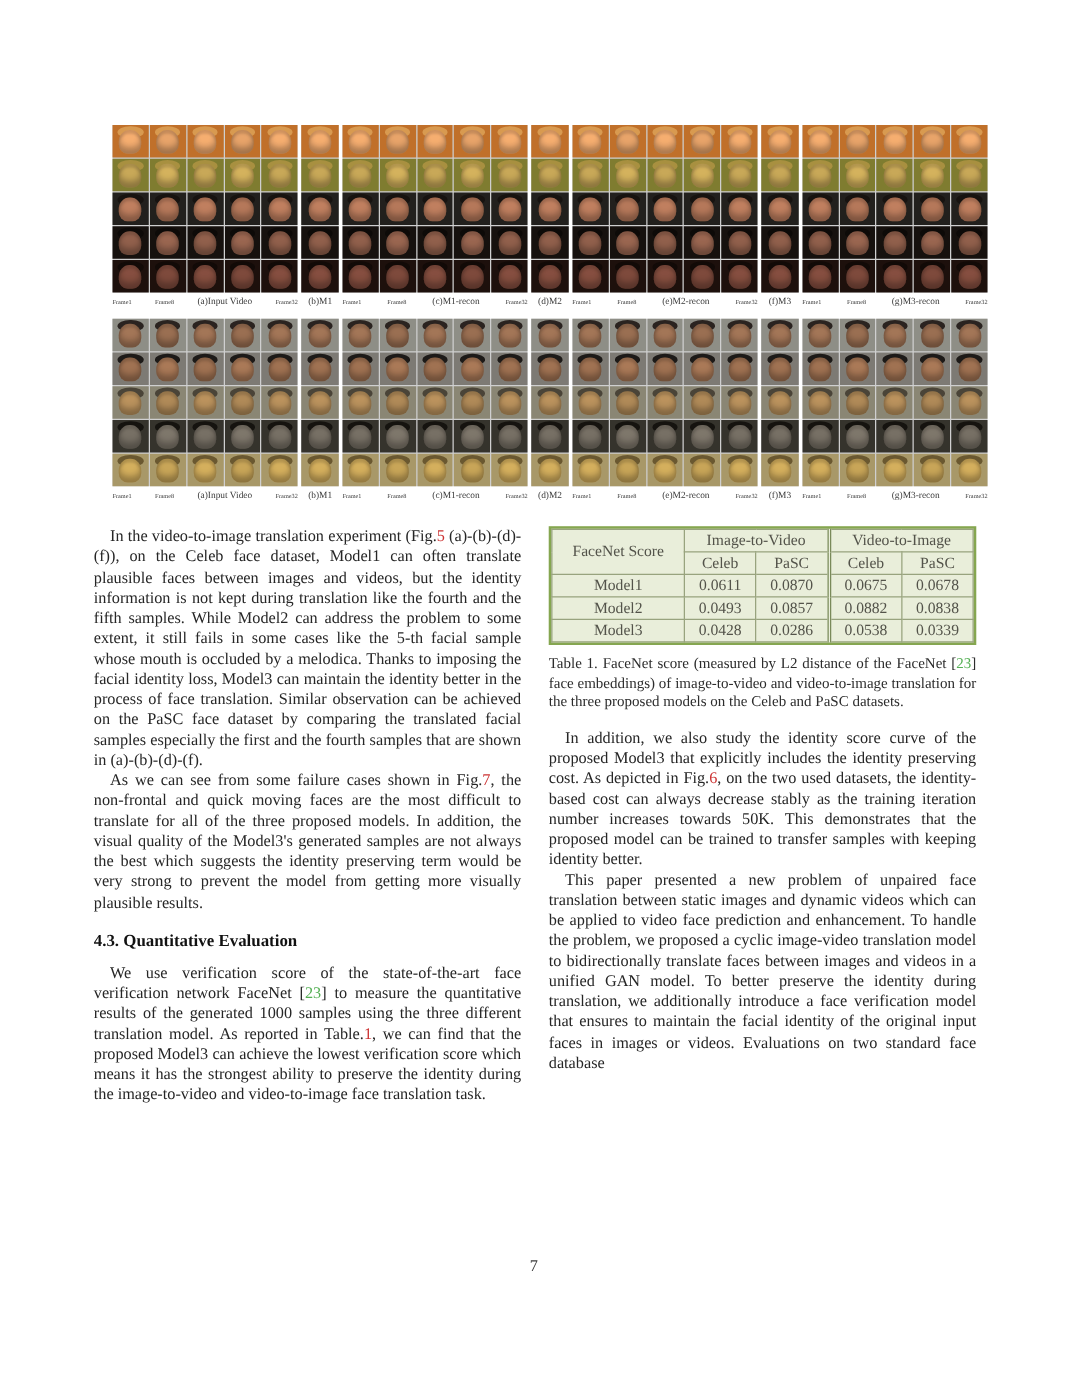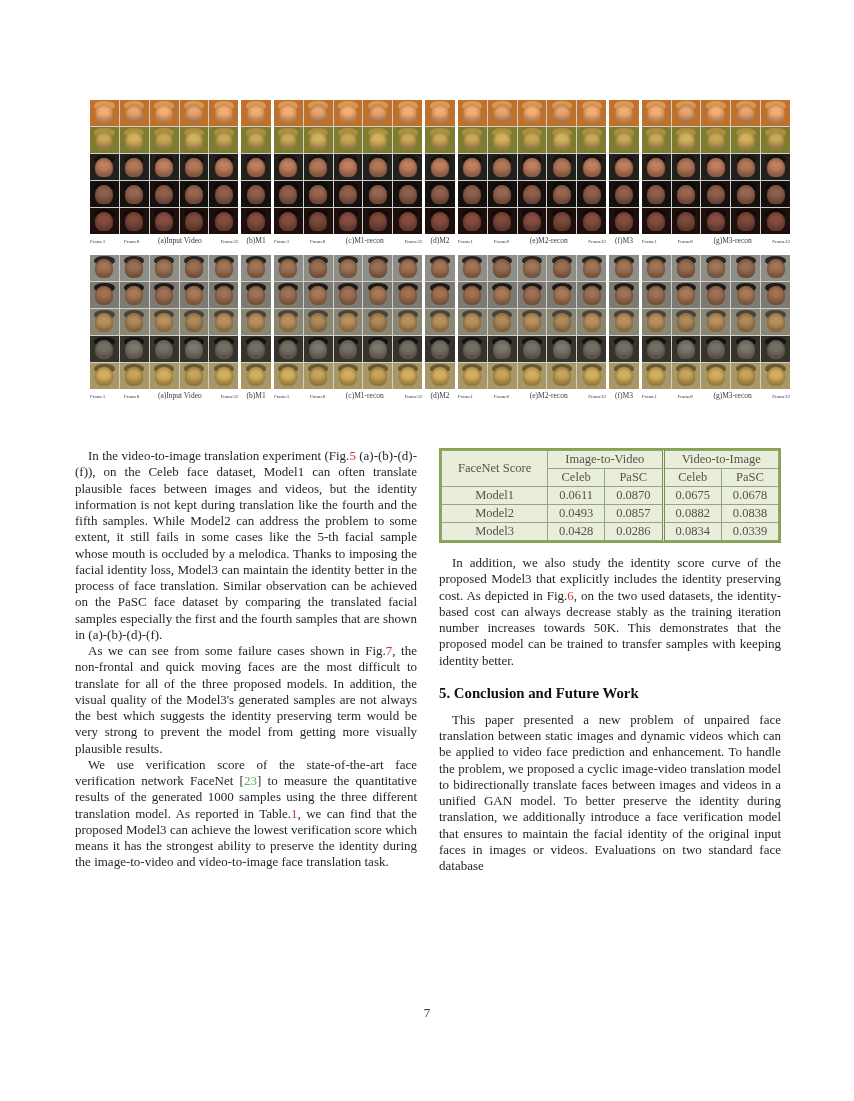--- a/index.html
+++ b/index.html
@@ -38,21 +38,21 @@
   .flabels.center { justify-content:center; }
   .flabels .frm { font-size:5px; }
   .flabels .blk { font-size:7.5px; }
   .fig-gap { height:6px; }
   .fig-caption {
     margin-top:9px; width:706px; margin-left:-15px;
     font-size:12.4px; line-height:1.32; text-align:justify; color:#222;
   }
 
   
-  .cols { display:flex; gap:22px; margin-top:44px; }
+  .cols { display:flex; gap:22px; margin-top:17px; }
   .col { width:346px; }
   .para {
     font-size:13px; line-height:1.25; text-align:justify;
     text-indent:13px; margin:0; color:#262626;
   }
   .seg-red { color:#cc3333; }
   .seg-green { color:#55b055; }
   .h-sub { font-size:13.5px; font-weight:bold; margin:15px 0 9px 0; color:#111; }
   .h-sec { font-size:14.8px; font-weight:bold; margin:16px 0 10px 0; color:#111; }
 
@@ -438,20 +438,21 @@
             </div>
           </div>
         </div>
     </div>
 
     <div class="cols">
 
       <div class="col">
         <p class="para"><span>In the video-to-image translation experiment (Fig.</span><span class="seg-red">5</span><span> (a)-(b)-(d)-(f)), on the Celeb face dataset, Model1 can often translate plausible faces between images and videos, but the identity information is not kept during translation like the fourth and the fifth samples. While Model2 can address the problem to some extent, it still fails in some cases like the 5-th facial sample whose mouth is occluded by a melodica. Thanks to imposing the facial identity loss, Model3 can maintain the identity better in the process of face translation. Similar observation can be achieved on the PaSC face dataset by comparing the translated facial samples especially the first and the fourth samples that are shown in (a)-(b)-(d)-(f).</span></p>
         <p class="para"><span>As we can see from some failure cases shown in Fig.</span><span class="seg-red">7</span><span>, the non-frontal and quick moving faces are the most difficult to translate for all of the three proposed models. In addition, the visual quality of the Model3's generated samples are not always the best which suggests the identity preserving term would be very strong to prevent the model from getting more visually plausible results.</span></p>
+        <div class="h-sub">4.3. Quantitative Evaluation</div>
         <p class="para"><span>We use verification score of the state-of-the-art face verification network FaceNet [</span><span class="seg-green">23</span><span>] to measure the quantitative results of the generated 1000 samples using the three different translation model. As reported in Table.</span><span class="seg-red">1</span><span>, we can find that the proposed Model3 can achieve the lowest verification score which means it has the strongest ability to preserve the identity during the image-to-video and video-to-image face translation task.</span></p>
       </div>
 
       <div class="col">
 
         <div class="tablewrap">
           <table class="scores">
             <tbody>
                 <tr>
               <td rowspan="2">FaceNet Score</td>
@@ -475,30 +476,30 @@
               <td>Model2</td>
               <td>0.0493</td>
               <td>0.0857</td>
               <td class="dbl">0.0882</td>
               <td>0.0838</td>
             </tr>
             <tr>
               <td>Model3</td>
               <td>0.0428</td>
               <td>0.0286</td>
-              <td class="dbl">0.0834</td>
+              <td class="dbl">0.0538</td>
               <td>0.0339</td>
             </tr>
           </tbody>
             </table>
         </div>
 
+        <div class="tab-caption"><span>Table 1. FaceNet score (measured by L2 distance of the FaceNet [</span><span class="seg-green">23</span><span>] face embeddings) of image-to-video and video-to-image translation for the three proposed models on the Celeb and PaSC datasets.</span></div>
 
         <p class="para r-para1"><span>In addition, we also study the identity score curve of the proposed Model3 that explicitly includes the identity preserving cost. As depicted in Fig.</span><span class="seg-red">6</span><span>, on the two used datasets, the identity-based cost can always decrease stably as the training iteration number increases towards 50K. This demonstrates that the proposed model can be trained to transfer samples with keeping identity better.</span></p>
-        <div class="h-sec">5. Conclusion and Future Work</div>
         <p class="para">This paper presented a new problem of unpaired face translation between static images and dynamic videos which can be applied to video face prediction and enhancement. To handle the problem, we proposed a cyclic image-video translation model to bidirectionally translate faces between images and videos in a unified GAN model. To better preserve the identity during translation, we additionally introduce a face verification model that ensures to maintain the facial identity of the original input faces in images or videos. Evaluations on two standard face database</p>
       </div>
 
     </div>
   </div>
 
   <div class="page-number">7</div>
 </div>
 
 </body></html>

